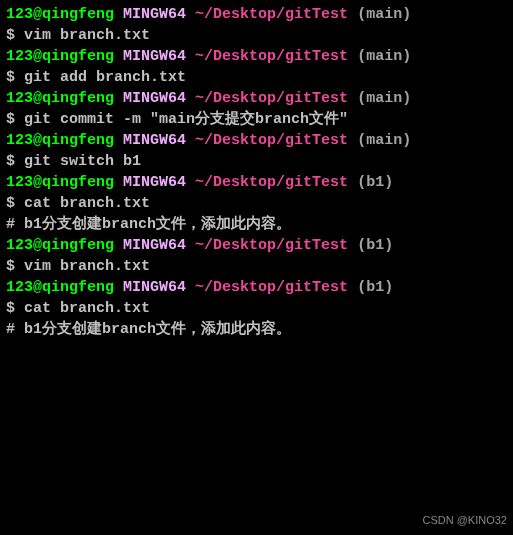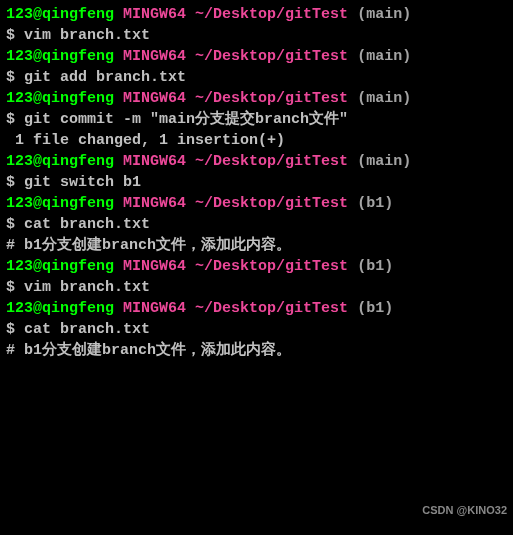--- a/index.html
+++ b/index.html
@@ -14,48 +14,47 @@
     height: 535px;
     box-sizing: border-box;
     position: relative;
     overflow: hidden;
   }
   .line {
     white-space: pre;
     font-weight: bold;
   }
   .user { color: #00ff00; }
-  .mingw { color: #ec4899; }
+  .mingw { color: #f0abfc; }
   .path { color: #ec4899; }
   .branch { color: #a3a3a3; }
   .cmd { color: #c0c0c0; }
   .out { color: #c0c0c0; }
   .watermark {
     position: absolute;
     right: 6px;
-    bottom: 14px;
+    bottom: 4px;
     font-family: Arial, sans-serif;
     font-size: 11px;
     color: #888;
-    font-weight: bold;
+    font-weight: normal;
   }
 </style>
 </head>
 <body>
 
 <div id="terminal">
     <div class="line"><span class="user">123@qingfeng</span> <span class="mingw">MINGW64</span> <span class="path">~/Desktop/gitTest</span> <span class="branch">(main)</span></div>
     <div class="line"><span class="cmd">$ </span><span class="cmd">vim branch.txt</span></div>
     <div class="line"></div>
     <div class="line"><span class="user">123@qingfeng</span> <span class="mingw">MINGW64</span> <span class="path">~/Desktop/gitTest</span> <span class="branch">(main)</span></div>
     <div class="line"><span class="cmd">$ </span><span class="cmd">git add branch.txt</span></div>
     <div class="line"></div>
     <div class="line"><span class="user">123@qingfeng</span> <span class="mingw">MINGW64</span> <span class="path">~/Desktop/gitTest</span> <span class="branch">(main)</span></div>
     <div class="line"><span class="cmd">$ </span><span class="cmd">git commit -m "main分支提交branch文件"</span></div>
-    <div class="line out"> 1 file changed, 1 insertion(+)</div>
     <div class="line"></div>
     <div class="line"><span class="user">123@qingfeng</span> <span class="mingw">MINGW64</span> <span class="path">~/Desktop/gitTest</span> <span class="branch">(main)</span></div>
     <div class="line"><span class="cmd">$ </span><span class="cmd">git switch b1</span></div>
     <div class="line"></div>
     <div class="line"><span class="user">123@qingfeng</span> <span class="mingw">MINGW64</span> <span class="path">~/Desktop/gitTest</span> <span class="branch">(b1)</span></div>
     <div class="line"><span class="cmd">$ </span><span class="cmd">cat branch.txt</span></div>
     <div class="line out"># b1分支创建branch文件，添加此内容。</div>
     <div class="line"></div>
     <div class="line"><span class="user">123@qingfeng</span> <span class="mingw">MINGW64</span> <span class="path">~/Desktop/gitTest</span> <span class="branch">(b1)</span></div>
     <div class="line"><span class="cmd">$ </span><span class="cmd">vim branch.txt</span></div>

